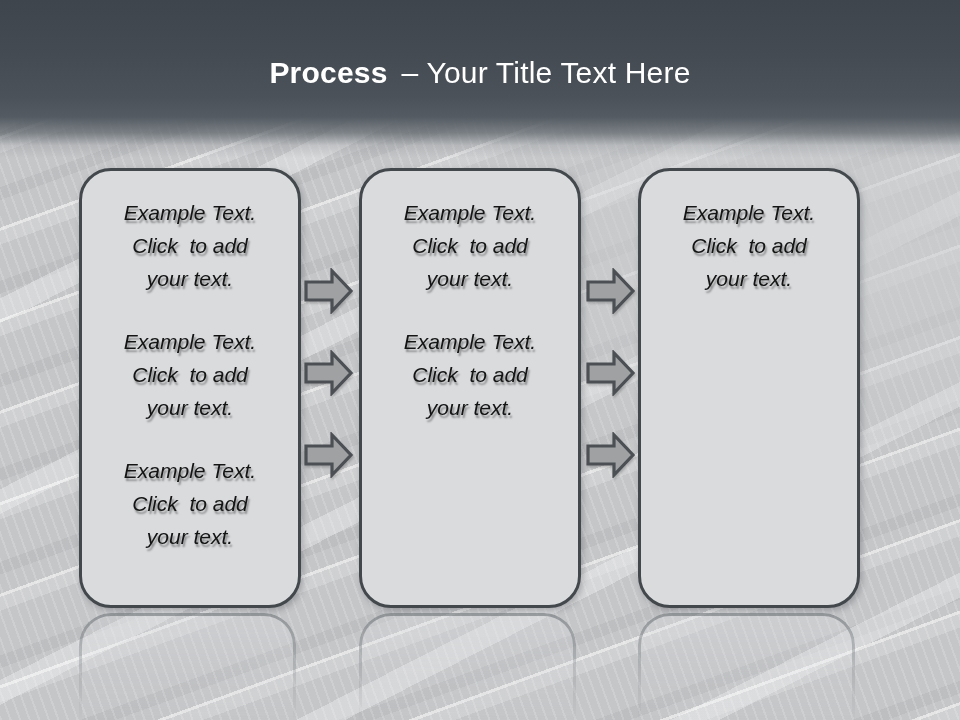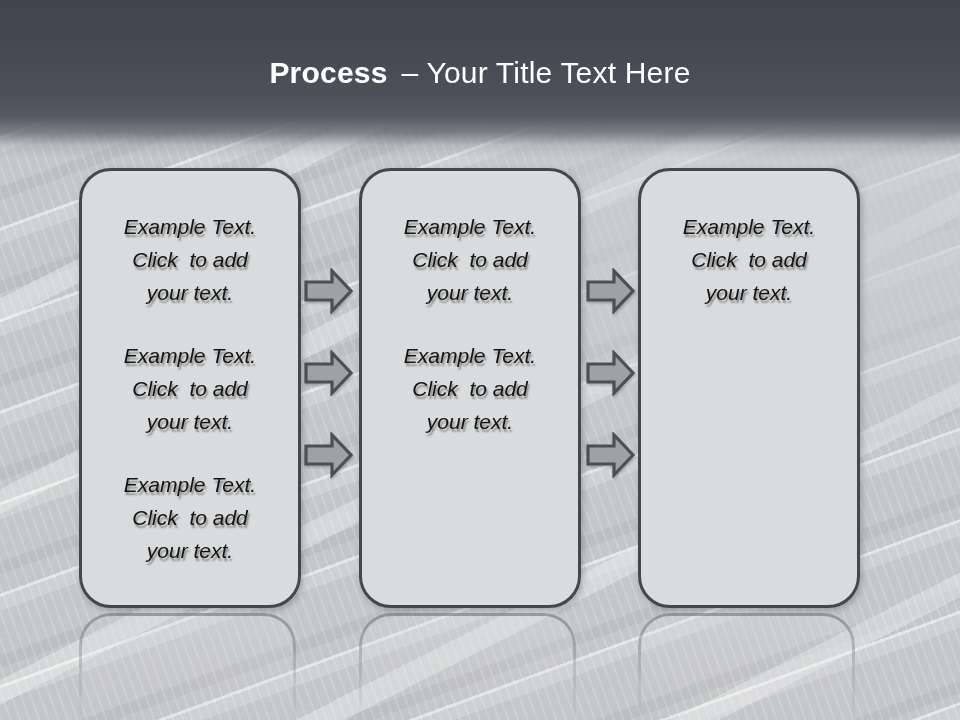--- a/index.html
+++ b/index.html
@@ -25,21 +25,21 @@
     position:absolute;left:0;top:54px;width:100%;
     text-align:center;color:#ffffff;font-size:30px;line-height:38px;
     letter-spacing:0.2px;white-space:nowrap;
   }
   .slide-title .bold{font-weight:bold;text-align:right;}
   .slide-title .regular{font-weight:normal;margin-left:14px;text-align:right;}
   
   .process-box{
     position:absolute;top:168px;width:222px;height:440px;box-sizing:border-box;
     background:#d9dbdd;border:3.5px solid #43484d;border-radius:32px;
-    padding-top:39px;
+    padding-top:25px;
     box-shadow:2px 3px 6px rgba(55,60,65,0.30);
   }
   .box-1{left:79px;} .box-2{left:359px;} .box-3{left:638px;}
   .box-paragraph{
     margin:0 6px 30px 6px;text-align:center;white-space:pre-wrap;
     font-style:italic;font-size:21px;line-height:33px;color:#141414;
     text-shadow:1.5px 2.5px 2px rgba(0,0,0,0.38);
   }
   
   .arrow{position:absolute;width:50px;height:46px;filter:drop-shadow(1px 2px 1px rgba(0,0,0,0.20));}

